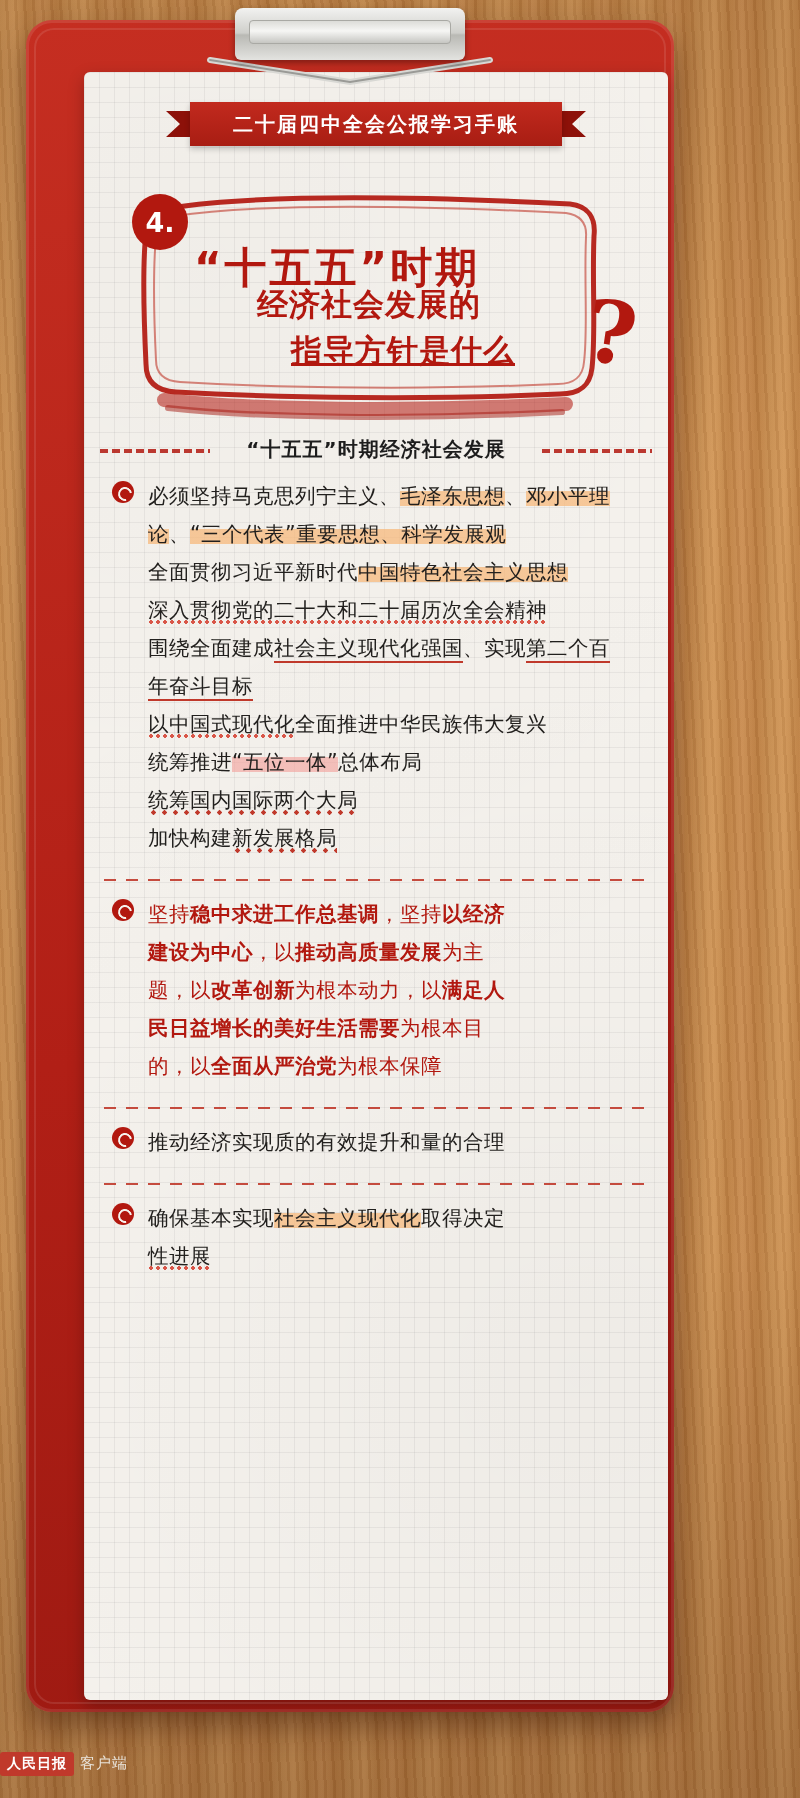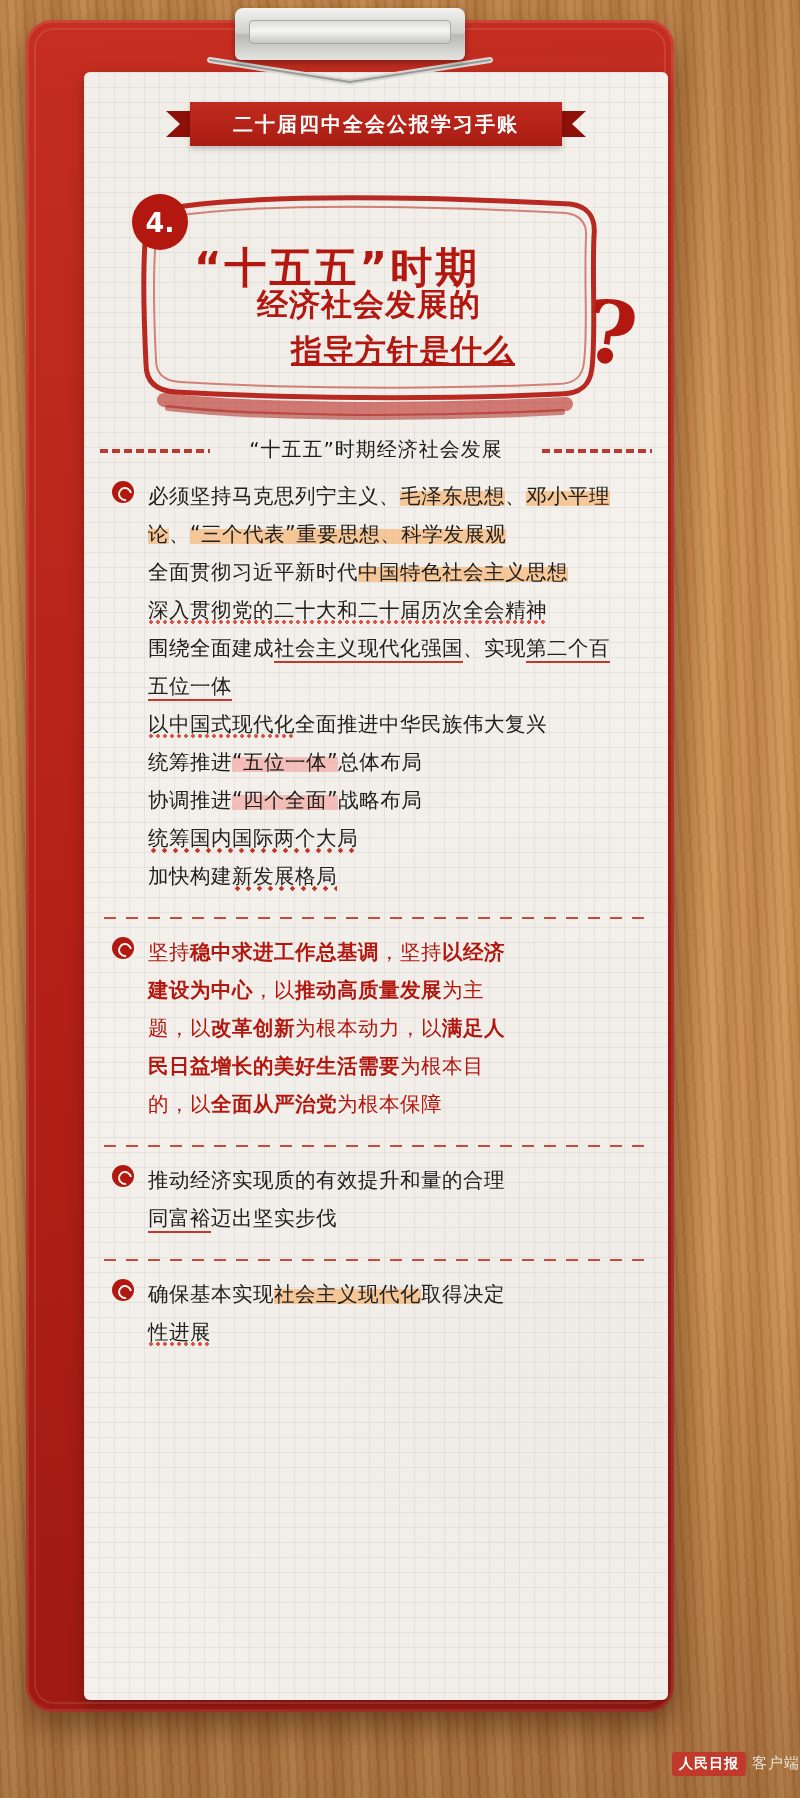--- a/index.html
+++ b/index.html
@@ -115,21 +115,21 @@
   }
   .qmark{
     position:absolute;right:6px;top:110px;font-size:86px;color:#b2180f;
     font-weight:bold;z-index:3;font-family:"DejaVu Serif","Liberation Serif",serif;
     transform:rotate(8deg);
   }
 
   
   .sec-head{
     position:relative;margin:14px 0 6px;text-align:center;
-    font-size:20px;font-weight:normal;color:#1d1d1d;letter-spacing:1px;
+    font-size:20px;font-weight:bold;color:#1d1d1d;letter-spacing:1px;
     font-family:"DejaVu Sans","Liberation Sans",sans-serif;
   }
   .sec-head .line{
     position:absolute;top:13px;height:4px;width:110px;
     background:repeating-linear-gradient(90deg,#b2180f 0 8px, transparent 8px 12px);
     opacity:.85;
   }
   .sec-head .line.l{left:-4px;}
   .sec-head .line.r{right:-4px;}
 
@@ -167,21 +167,21 @@
   }
 
   .divider{
     margin:22px 0 4px;height:2px;
     background:repeating-linear-gradient(90deg,#c0392b 0 12px, transparent 12px 22px);
     opacity:.9;
   }
 
   
   .footer{
-    position:absolute;left:0;right:0;bottom:22px;text-align:right;
+    position:absolute;left:0;right:0;bottom:22px;text-align:left;
     color:#e8e2d8;font-size:15px;letter-spacing:1px;
     font-family:"DejaVu Sans","Liberation Sans",sans-serif;
   }
   .footer .logo{
     display:inline-block;background:#c0392b;color:#fff;font-weight:bold;
     padding:3px 7px;border-radius:3px;margin-right:6px;font-size:14px;
   }
 </style>
 </head>
 <body>
@@ -236,41 +236,39 @@
       </div>
 
       <div id="blocks-root">
           <div class="block">
             <span class="bullet"></span>
             <div class="ln"><span>必须坚持马克思列宁主义、</span><span class="hl-orange">毛泽东思想</span><span>、</span><span class="hl-orange">邓小平理</span></div>
             <div class="ln"><span class="hl-orange">论</span><span>、</span><span class="hl-orange">“三个代表”重要思想、科学发展观</span></div>
             <div class="ln"><span>全面贯彻习近平新时代</span><span class="hl-orange">中国特色社会主义思想</span></div>
             <div class="ln"><span class="u-wave">深入贯彻党的二十大和二十届历次全会精神</span></div>
             <div class="ln"><span>围绕全面建成</span><span class="u-red">社会主义现代化强国</span><span>、实现</span><span class="u-red">第二个百</span></div>
-            <div class="ln"><span class="u-red">五位一体</span></div>
+            <div class="ln"><span class="u-red">年奋斗目标</span></div>
             <div class="ln"><span class="u-wave">以中国式现代化</span><span>全面推进中华民族伟大复兴</span></div>
             <div class="ln"><span>统筹推进</span><span class="hl-pink">“五位一体”</span><span>总体布局</span></div>
-            <div class="ln"><span>协调推进</span><span class="hl-pink">“四个全面”</span><span>战略布局</span></div>
             <div class="ln"><span class="u-dots">统筹国内国际两个大局</span></div>
             <div class="ln"><span>加快构建</span><span class="u-dots">新发展格局</span></div>
           </div>
           <div class="divider"></div>
           <div class="block">
             <span class="bullet"></span>
             <div class="ln red"><span>坚持</span><span class="rb" style="font-weight: bold; margin-top: 20px;">稳中求进工作总基调</span><span>，坚持</span><span class="rb" style="font-weight: bold;">以经济</span></div>
             <div class="ln red"><span class="rb" style="font-weight: bold;">建设为中心</span><span>，以</span><span class="rb" style="font-weight: bold;">推动高质量发展</span><span>为主</span></div>
             <div class="ln red"><span>题，以</span><span class="rb" style="font-weight: bold;">改革创新</span><span>为根本动力，以</span><span class="rb" style="font-weight: bold;">满足人</span></div>
             <div class="ln red"><span class="rb" style="font-weight: bold;">民日益增长的美好生活需要</span><span>为根本目</span></div>
             <div class="ln red"><span>的，以</span><span class="rb" style="font-weight: bold;">全面从严治党</span><span>为根本保障</span></div>
           </div>
           <div class="divider"></div>
           <div class="block">
             <span class="bullet"></span>
             <div class="ln"><span>推动经济实现质的有效提升和量的合理</span></div>
-            <div class="ln"><span class="u-red">同富裕</span><span>迈出坚实步伐</span></div>
           </div>
           <div class="divider"></div>
           <div class="block">
             <span class="bullet"></span>
             <div class="ln"><span>确保基本实现</span><span class="hl-orange">社会主义现代化</span><span>取得决定</span></div>
             <div class="ln"><span class="u-wave">性进展</span></div>
           </div>
         </div>
 
     </div>

